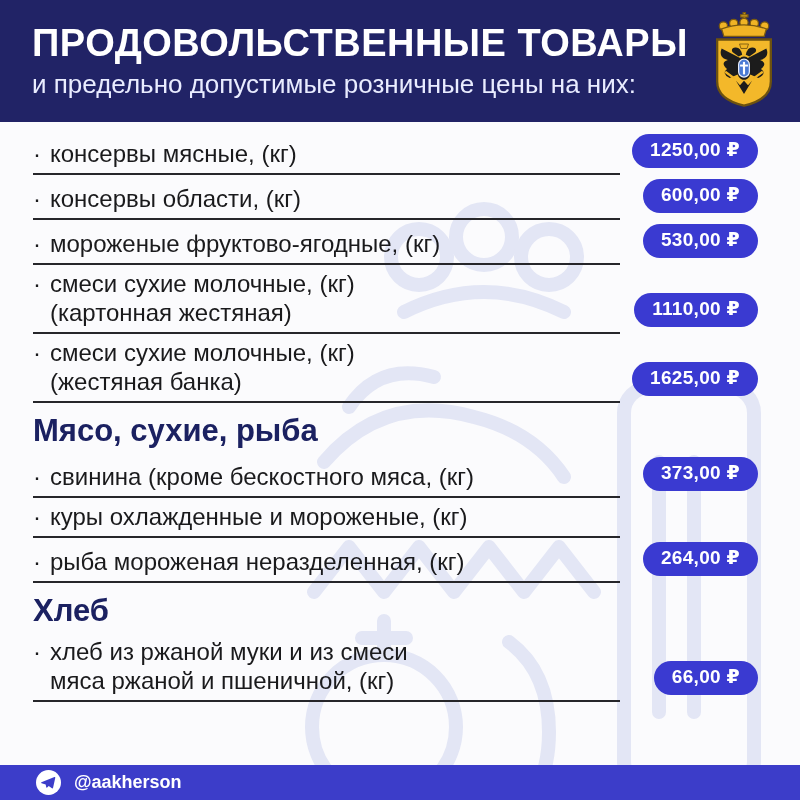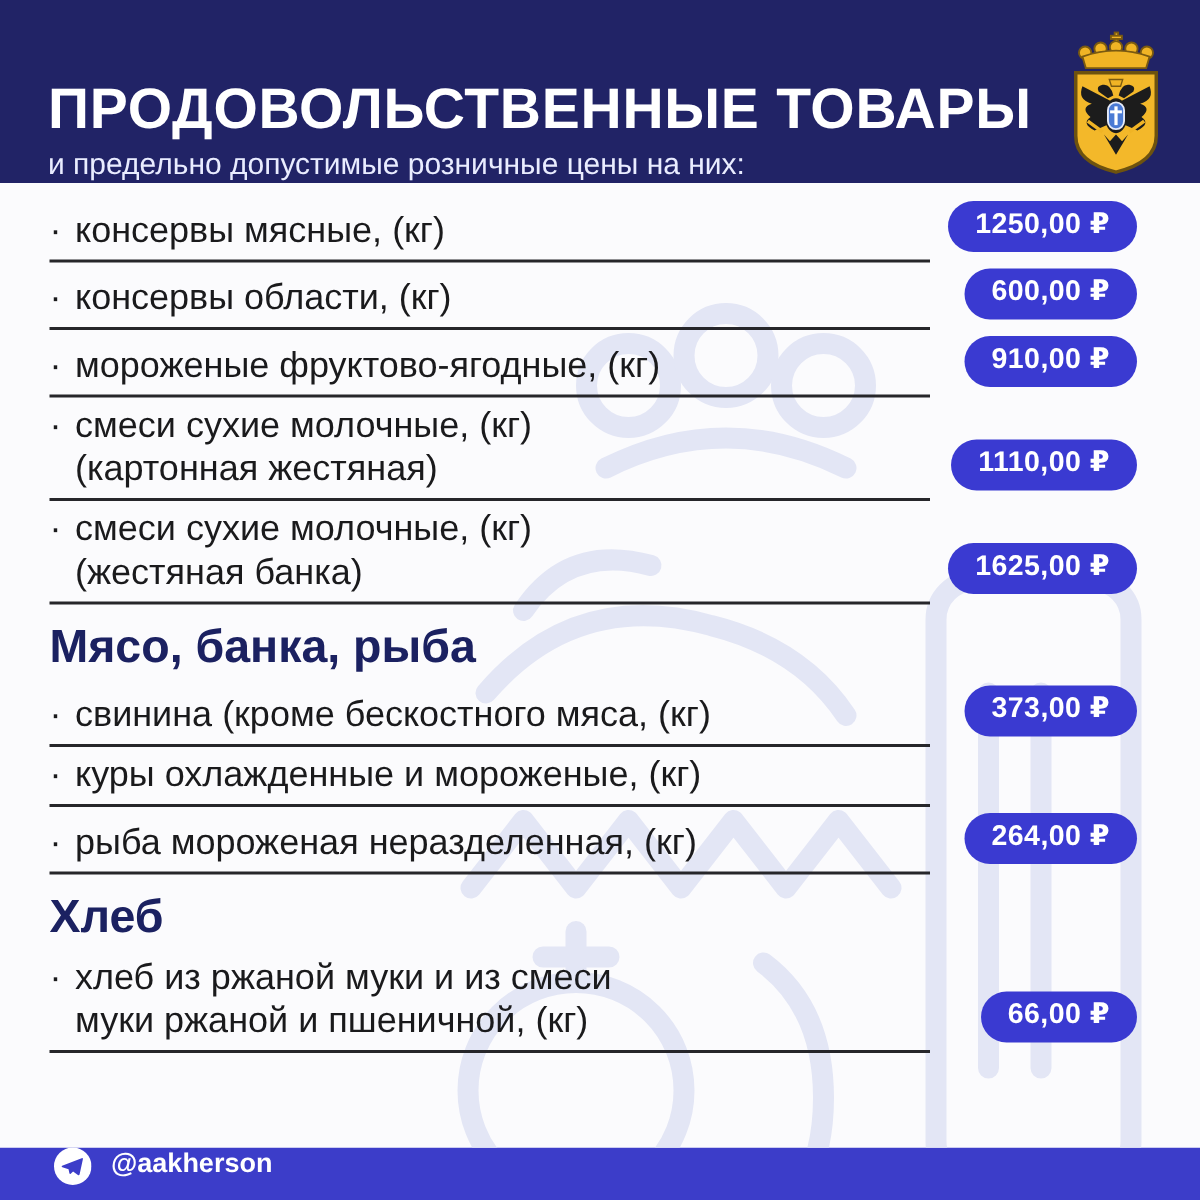--- a/index.html
+++ b/index.html
@@ -7,25 +7,25 @@
   body {
     font-family:"Liberation Sans","DejaVu Sans",sans-serif;
     background:#ffffff;
     overflow:hidden;
   }
   .poster { position:relative; width:800px; height:800px; display:flex; flex-direction:column; }
 
   
   .header {
     height:122px; background:#212366; color:#ffffff;
-    display:flex; align-items:flex-end; justify-content:space-between;
+    display:flex; align-items:center; justify-content:space-between;
     padding:0 18px 0 32px; flex:0 0 auto;
   }
   .header-title { font-size:38px; font-weight:700; letter-spacing:.5px; line-height:1.12; }
-  .header-subtitle { font-size:20px; font-weight:400; color:#e9ecff; margin-top:4px; }
+  .header-subtitle { font-size:26px; font-weight:400; color:#e9ecff; margin-top:4px; }
   .emblem { width:68px; height:104px; flex:0 0 auto; margin-right:4px; }
 
   
   .main { position:relative; flex:1 1 auto; background:#fbfbfd; padding-top:8px; overflow:hidden; }
   .watermark {
     position:absolute; top:40px; right:6px; width:540px; height:700px;
     z-index:0; pointer-events:none;
   }
   .section { position:relative; z-index:1; }
   .section-title {
@@ -43,21 +43,21 @@
   .pill {
     background:#3a3ad1; color:#ffffff; font-weight:700; font-size:19px;
     line-height:26px; padding:3px 18px 5px; border-radius:20px;
     letter-spacing:.3px; white-space:nowrap; flex:0 0 auto; margin-left:10px;
   }
   .divider { height:2px; background:#26262a; width:587px; margin-left:33px; }
 
   
   .footer {
     height:35px; flex:0 0 auto; background:#3c3dc9; color:#ffffff;
-    display:flex; align-items:flex-start; padding:0 16px 0 36px;
+    display:flex; align-items:center; padding:0 16px 0 36px;
   }
   .tg-icon { width:25px; height:25px; flex:0 0 auto; }
   .footer-handle { font-size:18px; font-weight:700; margin-left:13px; }
   .footer-desc { font-size:16.5px; font-weight:400; color:rgba(255,255,255,.75); margin-left:22px; white-space:nowrap; }
 </style>
 </head>
 <body>
 
 <div class="poster">
 
@@ -135,21 +135,21 @@
       </div>
       <div class="divider"></div>
 
       <div class="row">
         <div class="item-label">
           <span class="bullet">·</span>
           <span class="lines">
               <span>мороженые фруктово-ягодные, (кг)</span>
             </span>
         </div>
-        <div class="pill">910,00 ₽</div>
+        <div class="pill">530,00 ₽</div>
       </div>
       <div class="divider"></div>
 
       <div class="row">
         <div class="item-label">
           <span class="bullet">·</span>
           <span class="lines">
             <span>смеси сухие молочные, (кг)</span>
             <span>(картонная жестяная)</span>
           </span>
@@ -165,21 +165,21 @@
             <span>смеси сухие молочные, (кг)</span>
             <span>(жестяная банка)</span>
           </span>
         </div>
         <div class="pill">1625,00 ₽</div>
       </div>
       <div class="divider"></div>
     </div>
 
     <div class="section">
-      <div class="section-title">Мясо, банка, рыба</div>
+      <div class="section-title">Мясо, сухие, рыба</div>
 
       <div class="row">
         <div class="item-label">
           <span class="bullet">·</span>
           <span class="lines">
               <span>свинина (кроме бескостного мяса, (кг)</span>
             </span>
         </div>
         <div class="pill">373,00 ₽</div>
       </div>
@@ -208,21 +208,21 @@
     </div>
 
     <div class="section">
       <div class="section-title">Хлеб</div>
 
       <div class="row">
         <div class="item-label">
           <span class="bullet">·</span>
           <span class="lines">
             <span>хлеб из ржаной муки и из смеси</span>
-            <span>муки ржаной и пшеничной, (кг)</span>
+            <span>мяса ржаной и пшеничной, (кг)</span>
           </span>
         </div>
         <div class="pill">66,00 ₽</div>
       </div>
       <div class="divider"></div>
     </div>
 
   </div>
 
   <div class="footer">

